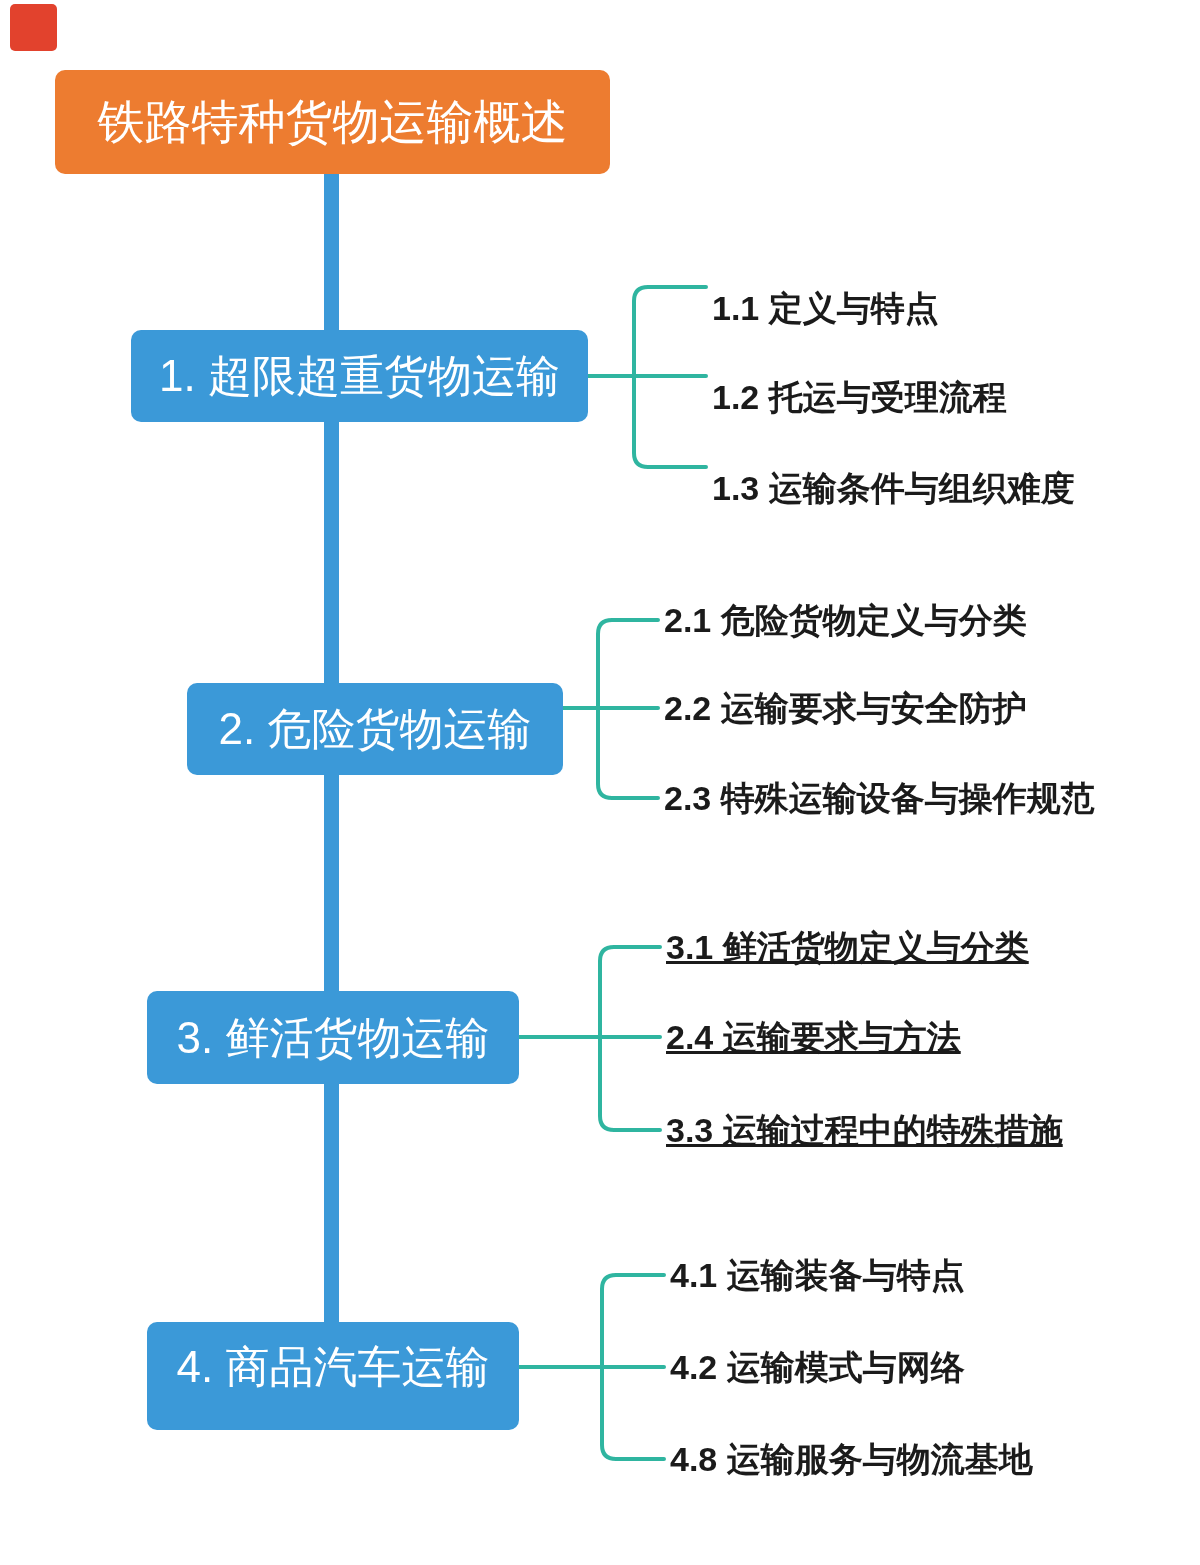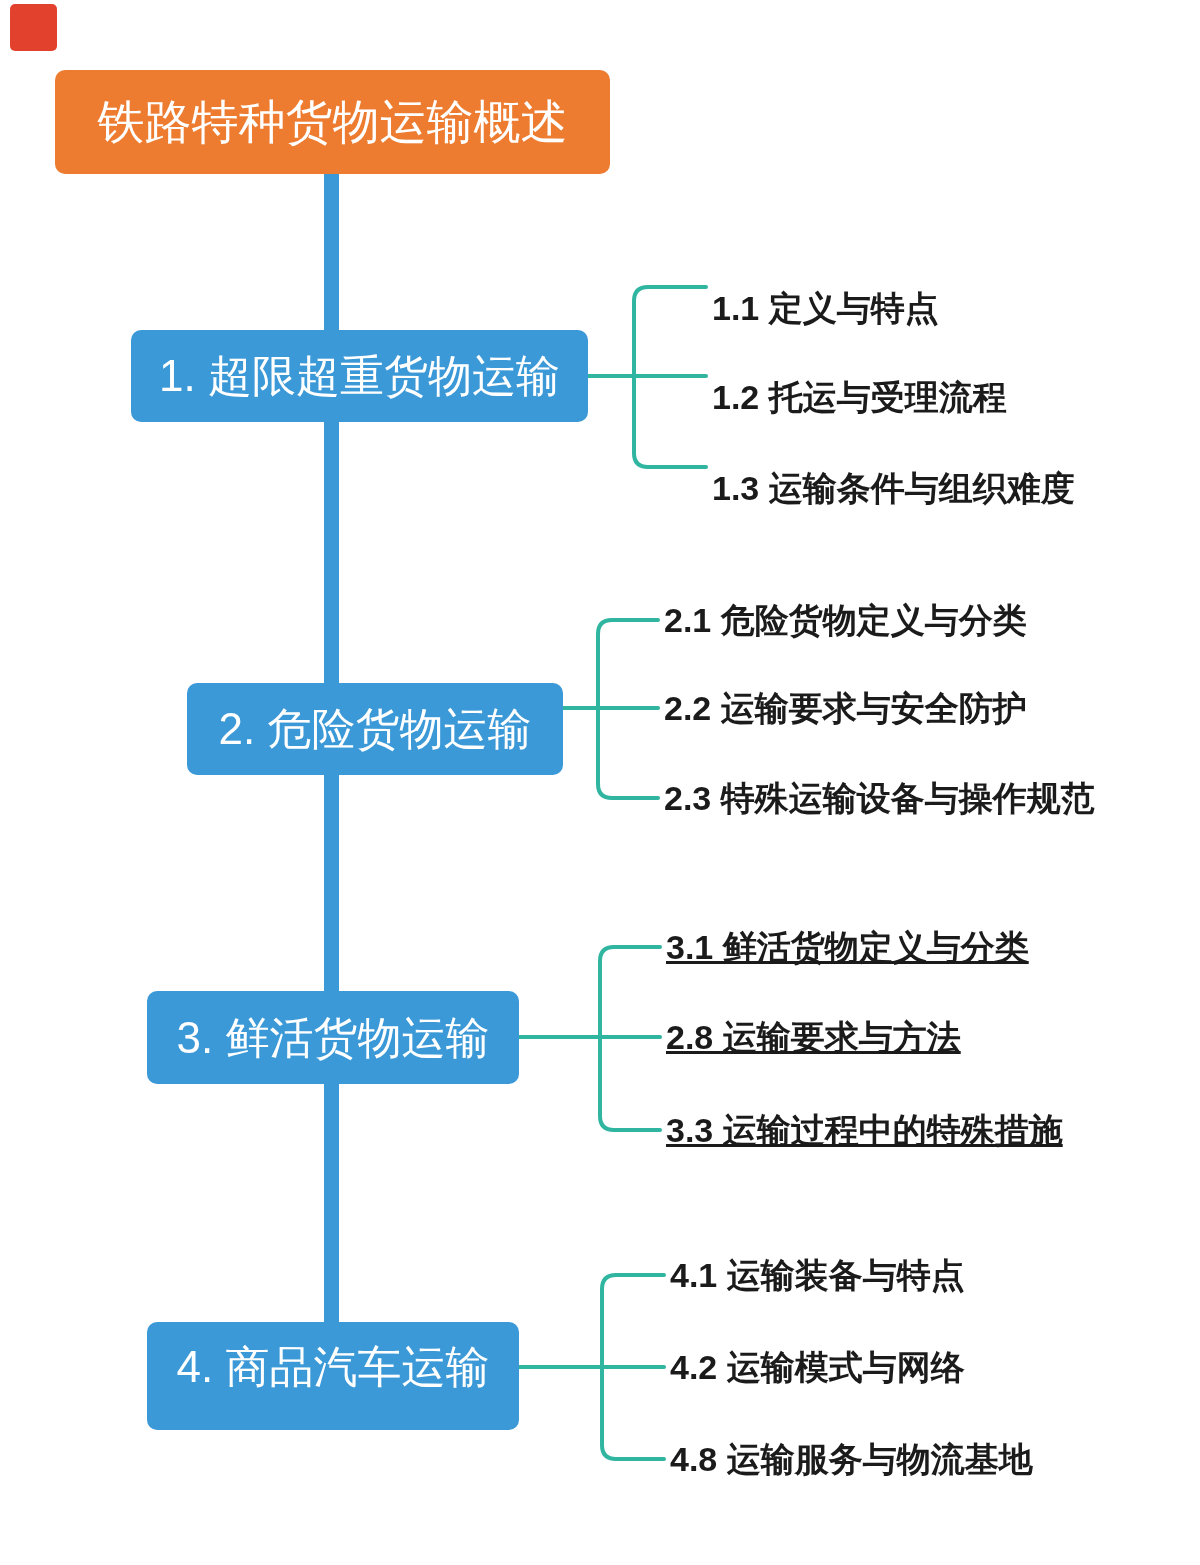--- a/index.html
+++ b/index.html
@@ -104,20 +104,20 @@
 
   <div class="leaf l1" style="top:261px">1.1 定义与特点</div>
   <div class="leaf l1" style="top:350px">1.2 托运与受理流程</div>
   <div class="leaf l1" style="top:441px">1.3 运输条件与组织难度</div>
 
   <div class="leaf l2" style="top:594px">2.1 危险货物定义与分类</div>
   <div class="leaf l2" style="top:682px">2.2 运输要求与安全防护</div>
   <div class="leaf l2" style="top:772px">2.3 特殊运输设备与操作规范</div>
 
   <div class="leaf l3" style="top:921px">3.1 鲜活货物定义与分类</div>
-  <div class="leaf l3" style="top:1011px">2.8 运输要求与方法</div>
+  <div class="leaf l3" style="top:1011px">2.4 运输要求与方法</div>
   <div class="leaf l3" style="top:1104px">3.3 运输过程中的特殊措施</div>
 
   <div class="leaf l4" style="top:1249px">4.1 运输装备与特点</div>
   <div class="leaf l4" style="top:1341px">4.2 运输模式与网络</div>
   <div class="leaf l4" style="top:1433px">4.8 运输服务与物流基地</div>
 
 </div>
 
 </body></html>

